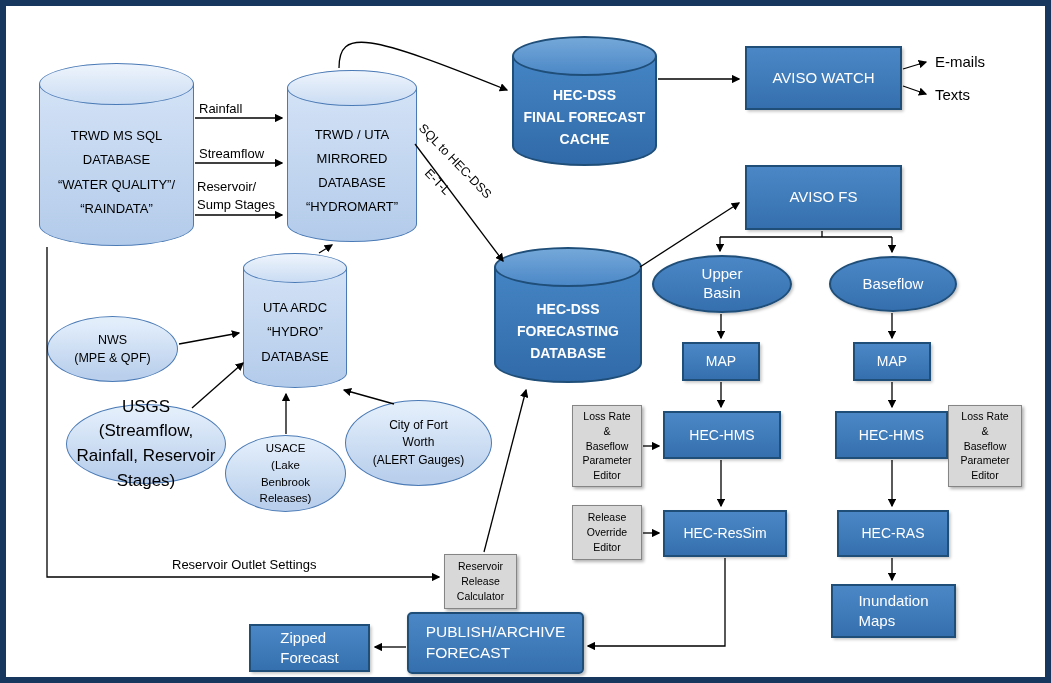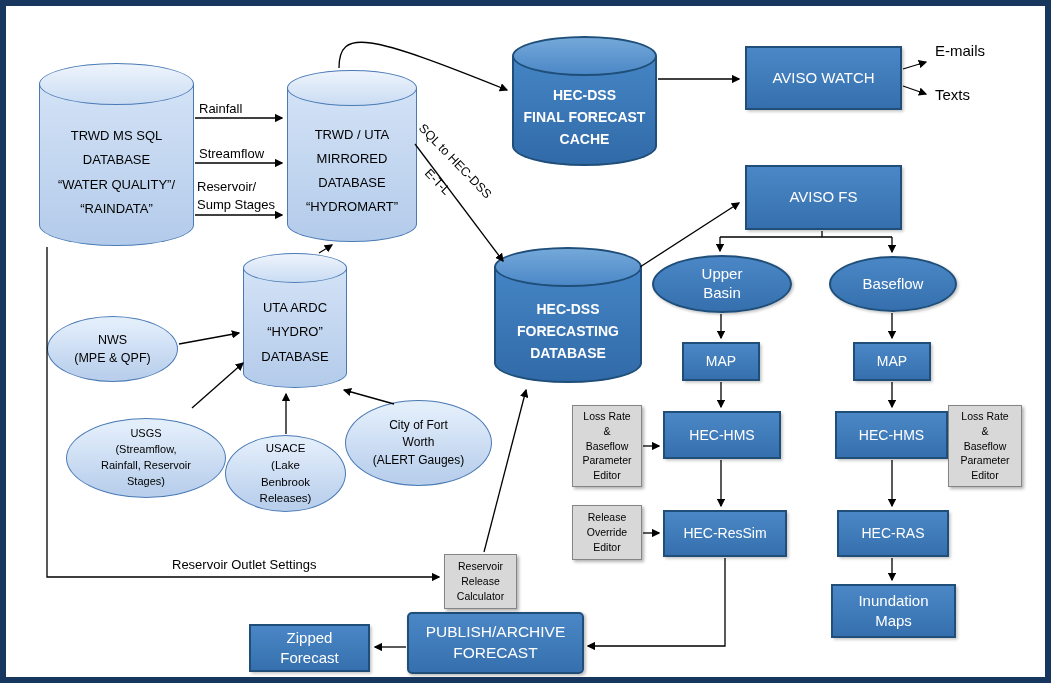--- a/index.html
+++ b/index.html
@@ -7,21 +7,21 @@
   #canvas {
     position:relative; width:1051px; height:683px;
     border:6px solid #17375E; background:#fff;
     font-family:"Liberation Sans", sans-serif; overflow:hidden;
   }
   .node { position:absolute; z-index:10; }
   .rect {
     background:linear-gradient(180deg,#4b87c6,#356fae);
     border:2px solid #1F4E79; color:#fff;
     display:flex; align-items:center; justify-content:center;
-    text-align:center; white-space:pre-line; line-height:1.35;
+    white-space:pre-line; line-height:1.35;
     box-shadow:1.5px 1.5px 3px rgba(0,0,0,.25);
   }
   .round { border-radius:5px; }
   .ellipse {
     border-radius:50%;
     display:flex; align-items:center; justify-content:center;
     text-align:center; white-space:pre-line; line-height:1.45;
   }
   .ellipse.light { background:linear-gradient(180deg,#e3eefb 8%,#b9cfec 92%); border:1.6px solid #4A7AB5; color:#000; }
   .ellipse.dark  { background:linear-gradient(180deg,#4b87c6,#356fae); border:2px solid #1F4E79; color:#fff; line-height:1.25;
@@ -105,21 +105,21 @@
   <div class="node rect fs14" style="left:831px;top:504px;width:112px;height:47px">HEC-RAS</div>
   <div class="node rect fs15" style="left:825px;top:578px;width:125px;height:54px">Inundation
 Maps</div>
   <div class="node rect round fs16" style="left:401px;top:606px;width:177px;height:62px">PUBLISH/ARCHIVE
 FORECAST</div>
   <div class="node rect fs15" style="left:243px;top:618px;width:121px;height:48px">Zipped
 Forecast</div>
 
   <div class="node ellipse light" style="left:41px;top:310px;width:131px;height:66px;font-size:12.5px">NWS
 (MPE &amp; QPF)</div>
-  <div class="node ellipse light" style="left:60px;top:412px;width:160px;height:80px;font-size:11px">USGS
+  <div class="node ellipse light" style="left:60px;top:398px;width:160px;height:80px;font-size:17px">USGS
 (Streamflow,
 Rainfall, Reservoir
 Stages)</div>
   <div class="node ellipse light" style="left:219px;top:429px;width:121px;height:77px;font-size:11.5px">USACE
 (Lake
 Benbrook
 Releases)</div>
   <div class="node ellipse light" style="left:339px;top:394px;width:147px;height:86px;font-size:12px">City of Fort
 Worth
 (ALERT Gauges)</div>
@@ -145,21 +145,21 @@
 Release
 Calculator</div>
 
   <div class="edge-label" style="left:193px;top:95px;font-size:13px">Rainfall</div>
   <div class="edge-label" style="left:193px;top:140px;font-size:13px">Streamflow</div>
   <div class="edge-label" style="left:191px;top:172px;font-size:13px;line-height:1.35">Reservoir/
 Sump Stages</div>
   <div class="edge-label" style="left:420px;top:115px;font-size:12.5px;white-space:nowrap;transform:rotate(46deg);transform-origin:0 0">SQL to HEC-DSS</div>
   <div class="edge-label" style="left:426px;top:160px;font-size:12.5px;white-space:nowrap;transform:rotate(46deg);transform-origin:0 0">E-T-L</div>
   <div class="edge-label" style="left:166px;top:551px;font-size:13px">Reservoir Outlet Settings</div>
-  <div class="edge-label" style="left:929px;top:36px;font-size:15px">E-mails</div>
+  <div class="edge-label" style="left:929px;top:47px;font-size:15px">E-mails</div>
   <div class="edge-label" style="left:929px;top:80px;font-size:15px">Texts</div>
 
   <svg class="wires" width="1051" height="683" viewBox="0 0 1051 683">
     <defs>
       <marker id="a" viewBox="0 0 10 10" refX="8.5" refY="5" markerWidth="6.5" markerHeight="6.5" orient="auto">
         <path d="M0,0 L10,5 L0,10 z" fill="#000"></path>
       </marker>
     </defs>
     <g fill="none" stroke="#000" stroke-width="1.3">
       <path marker-end="url(#a)" d="M189,112 H276"></path>

